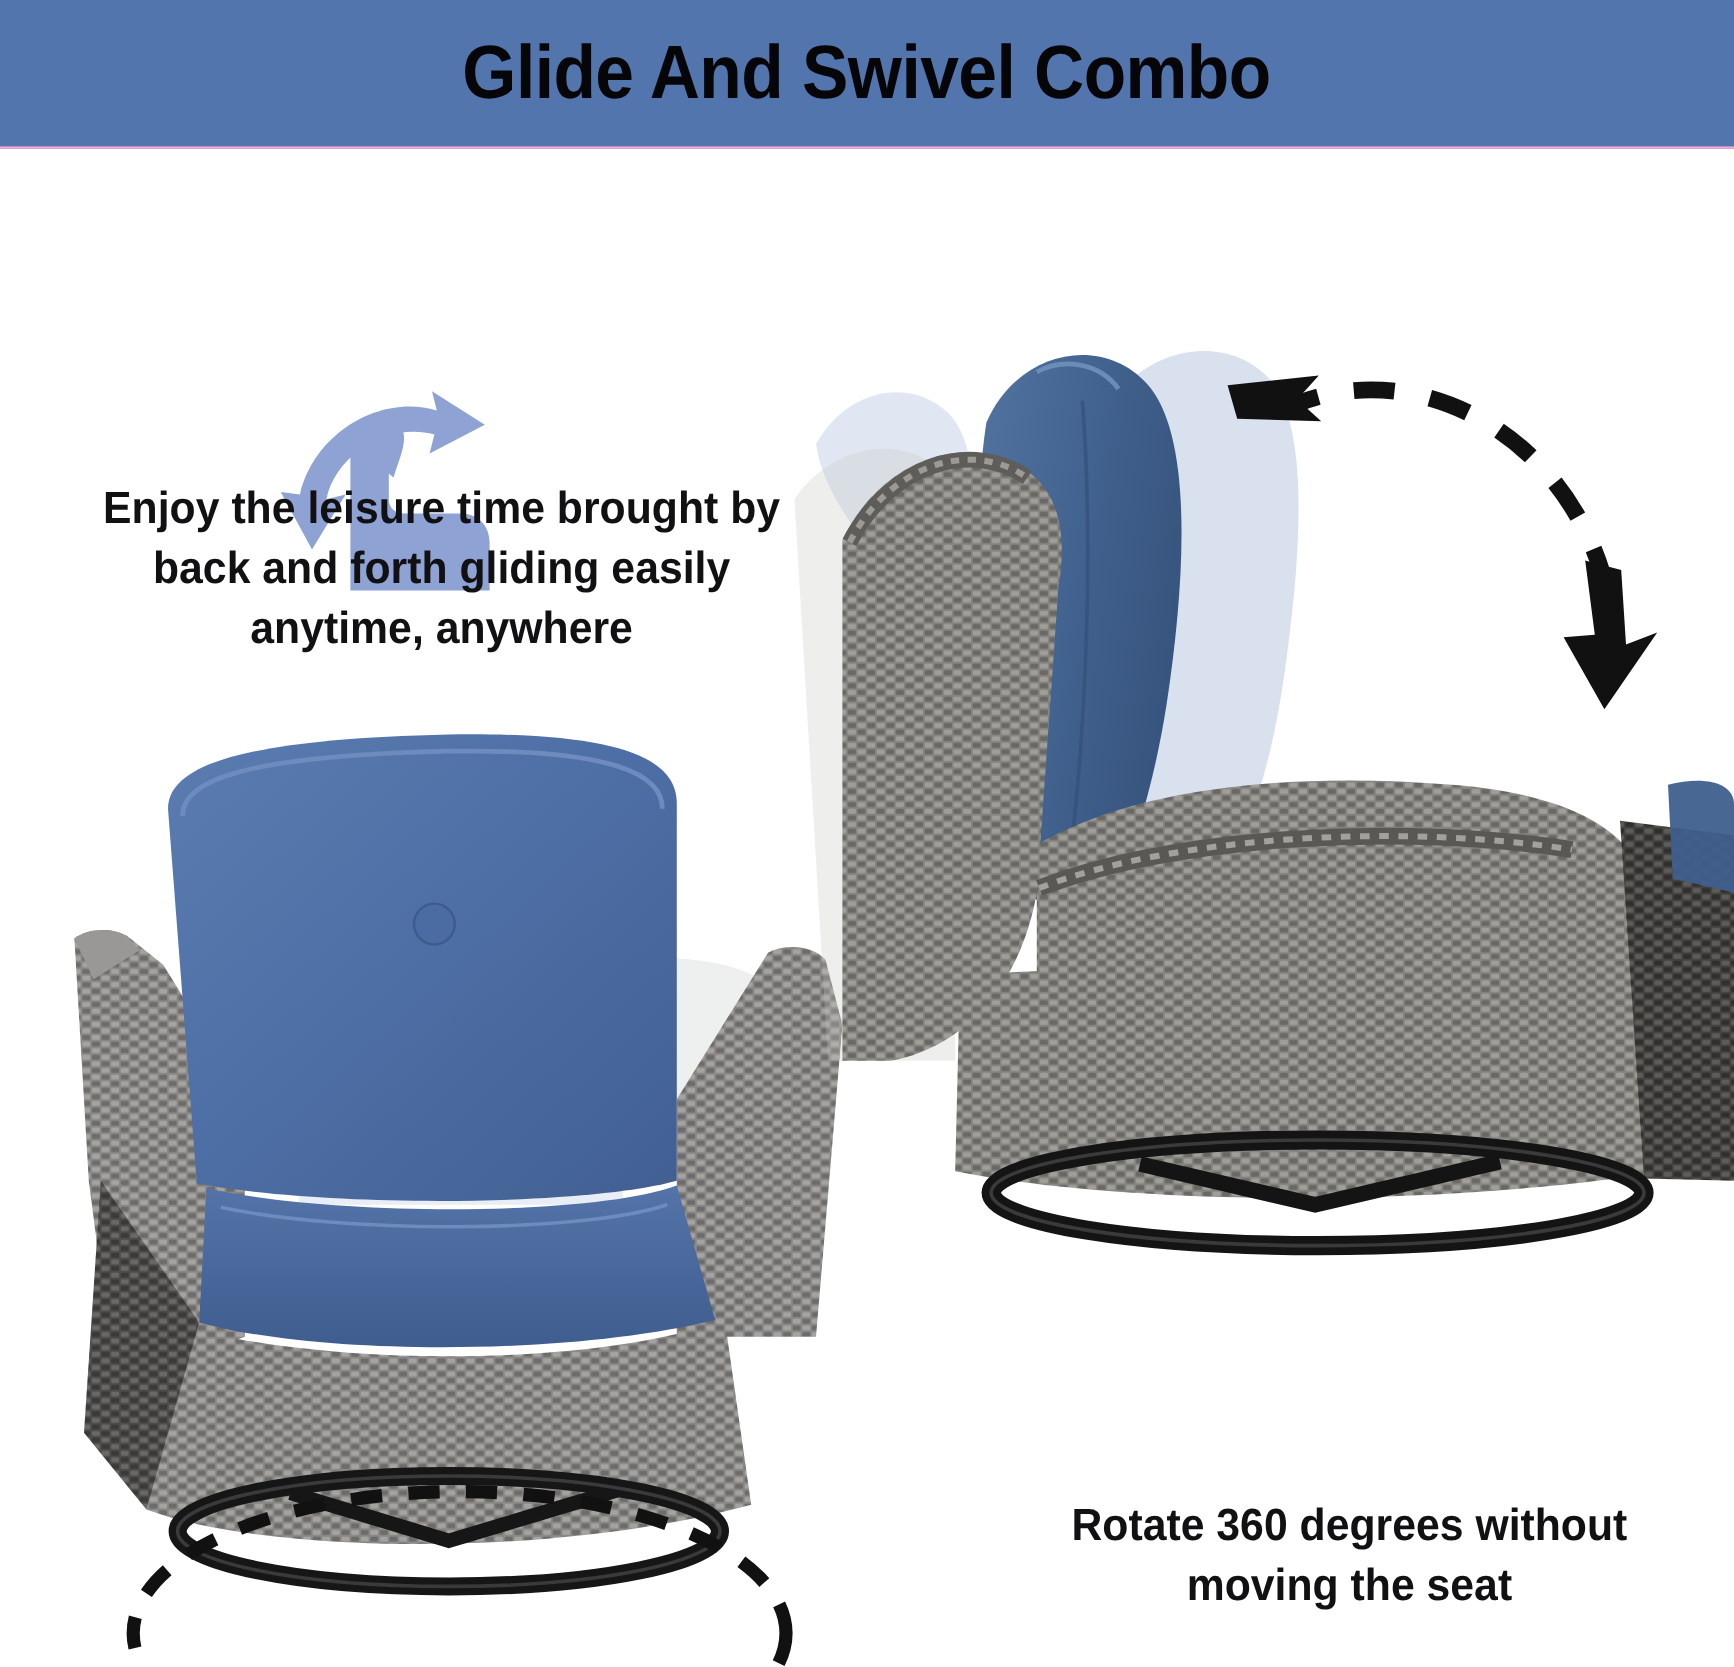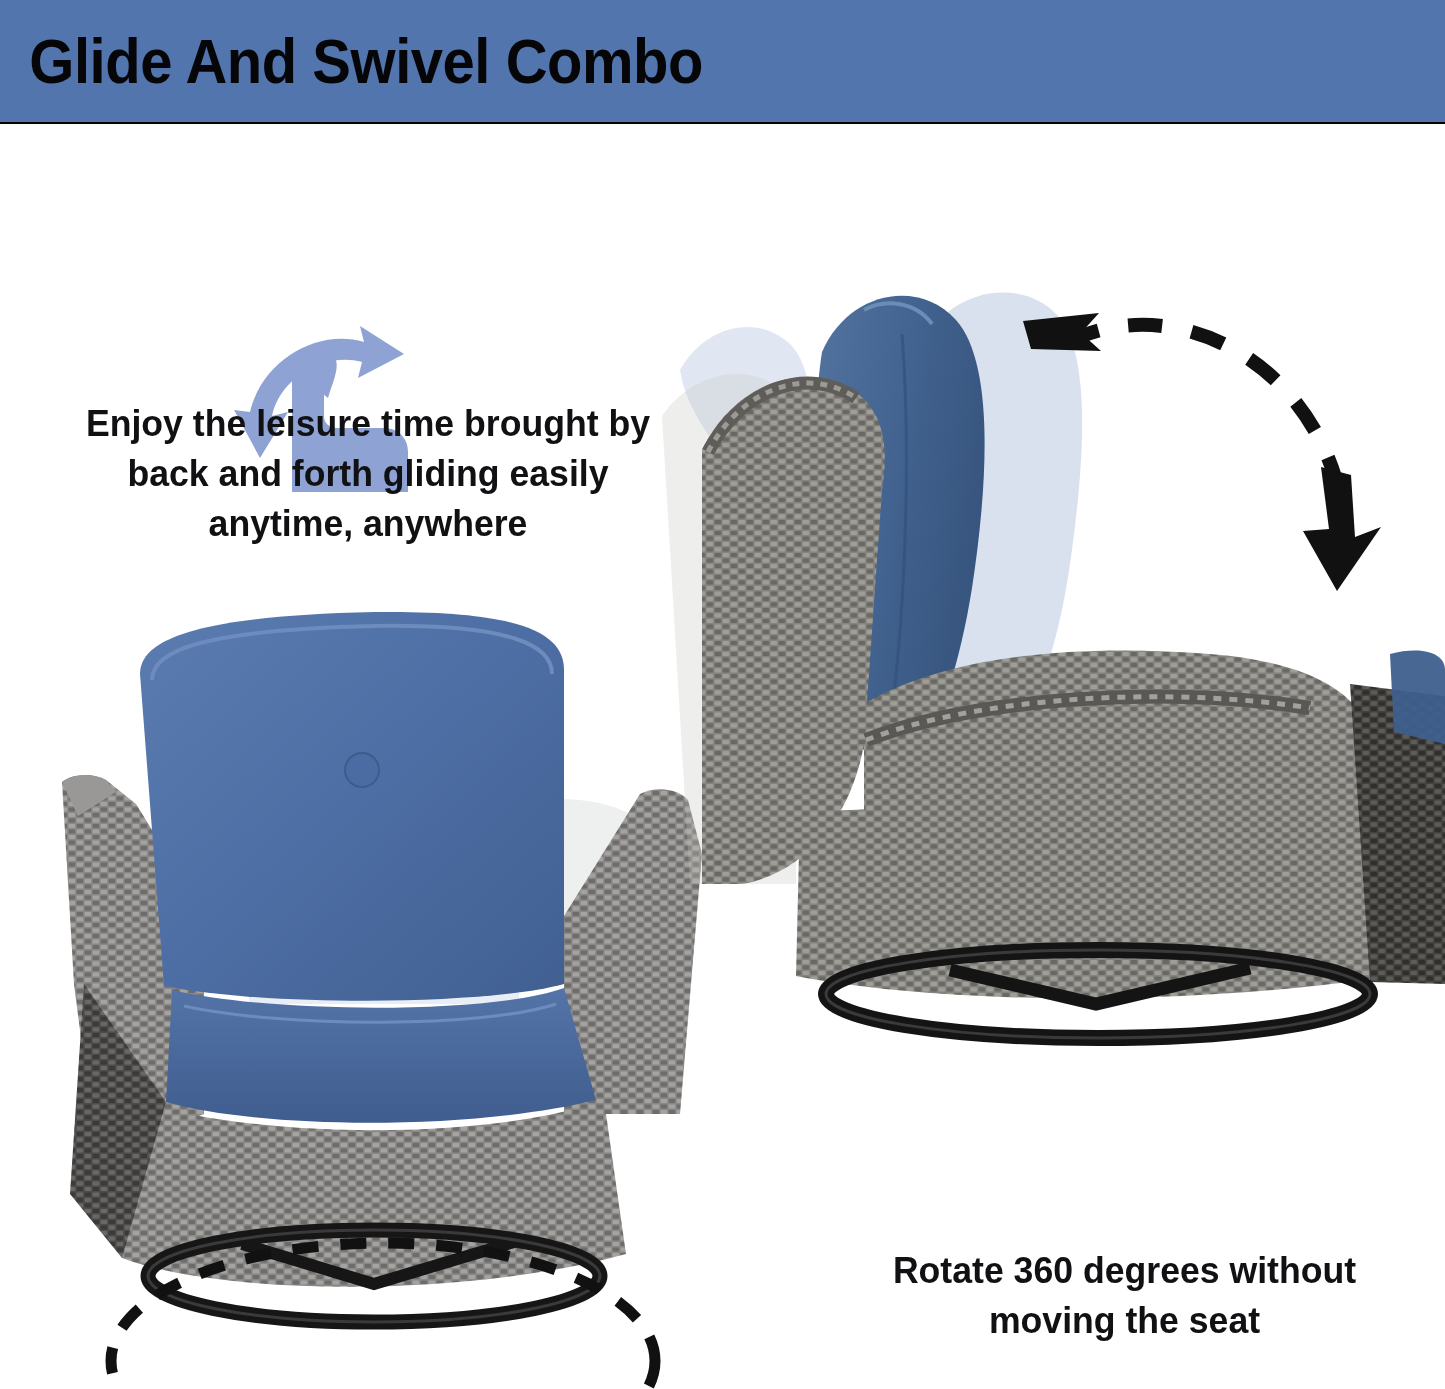--- a/index.html
+++ b/index.html
@@ -8,22 +8,22 @@
     background:#ffffff;
     font-family:"Liberation Sans", sans-serif;
     position:relative;
     overflow:hidden;
   }
 
   
   .header-band {
     position:absolute; left:0; top:0; width:1445px; height:124px;
     background:#5375ae;
-    border-bottom:2px solid #000000;
-    display:flex; align-items:center; 
+    border-bottom:2px solid #f9a8d4;
+    display:flex; align-items:center; justify-content:center;
   }
   .header-title {
     font-size:63px;
     font-weight:bold;
     color:#060608;
     letter-spacing:-0.5px;
     transform:scaleX(0.92);
     white-space:nowrap;
     font-family:"Liberation Sans", sans-serif;
   }

